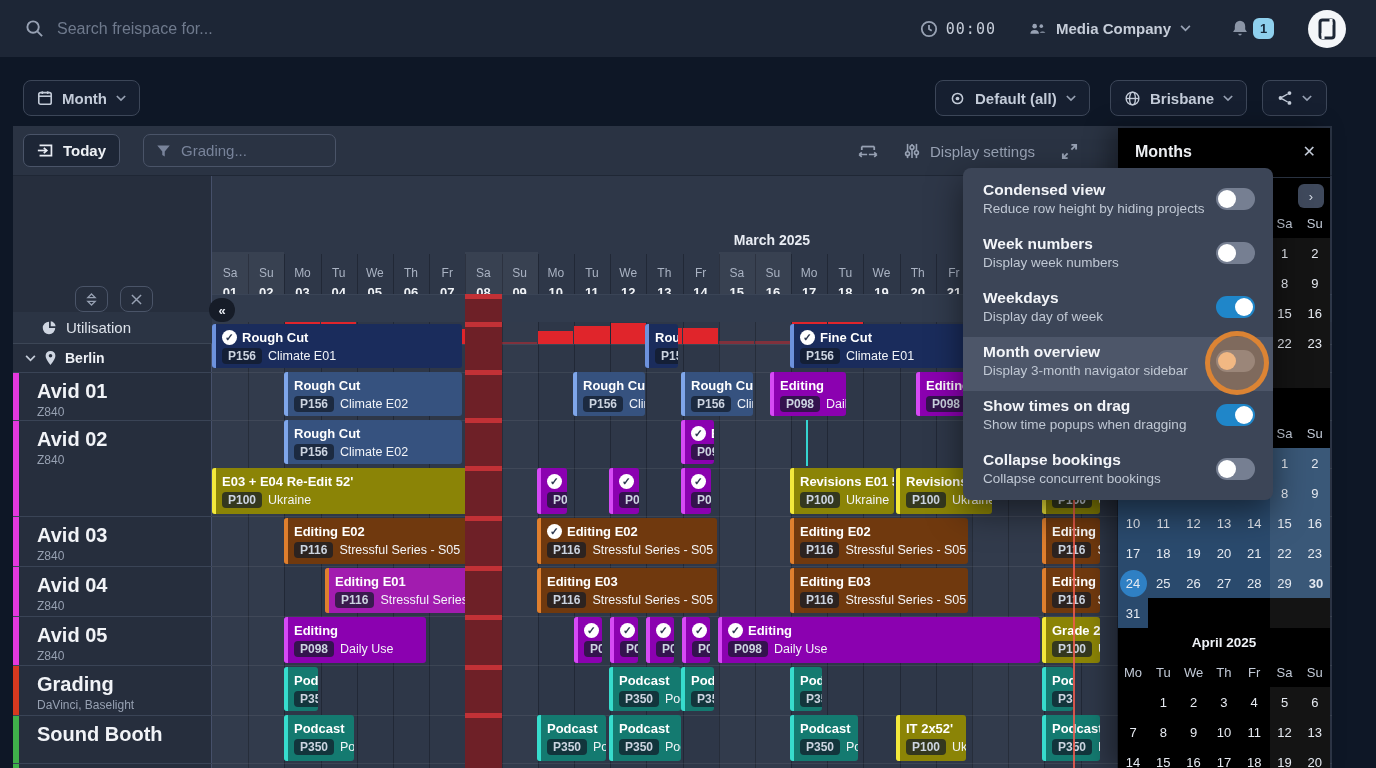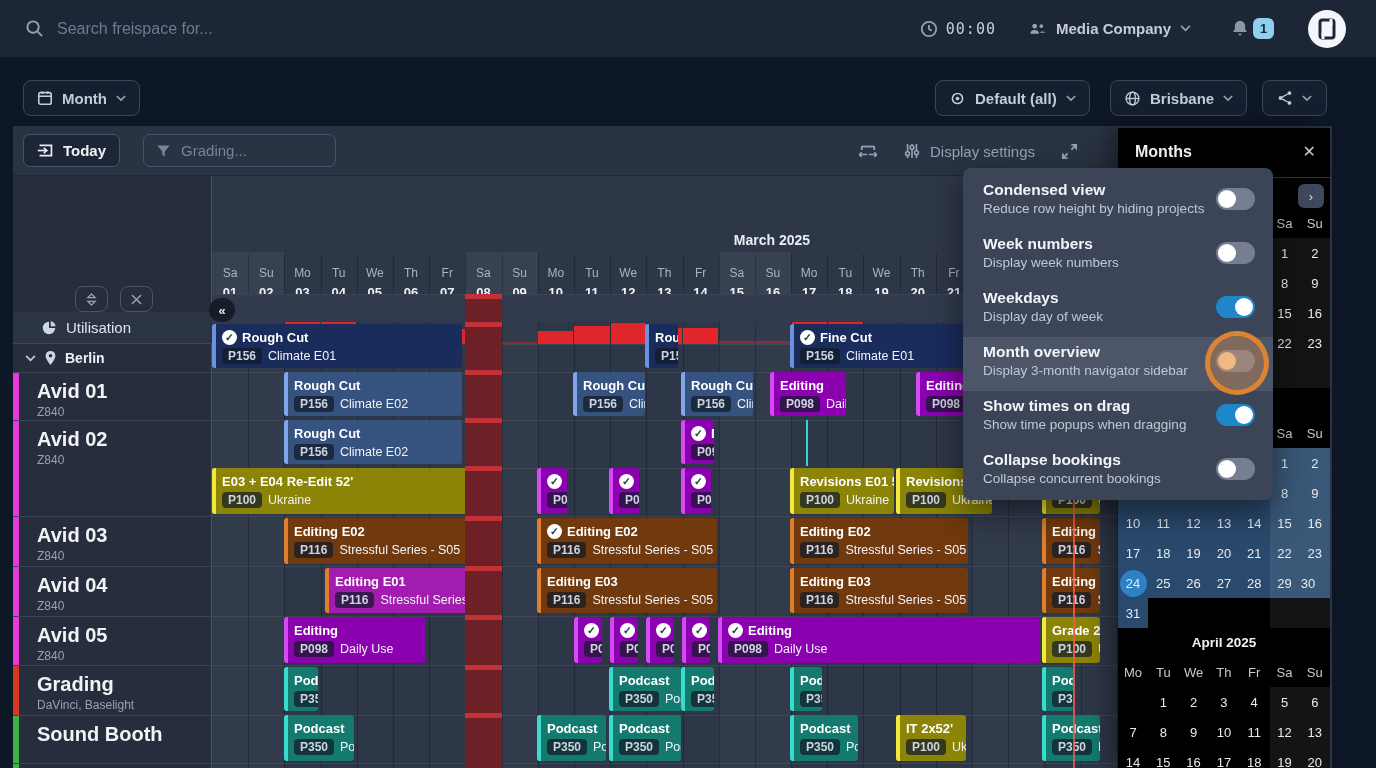--- a/index.html
+++ b/index.html
@@ -1181,21 +1181,21 @@
       <div class="mc-cell" style="left: 151.5px; top: 410px;">22</div>
       <div class="mc-cell" style="left: 181.8px; top: 410px;">23</div>
       <div class="mc-cell" style="left: 0px; top: 440px;">
         <div class="mc-today">24</div>
       </div>
       <div class="mc-cell" style="left: 30.3px; top: 440px;">25</div>
       <div class="mc-cell" style="left: 60.6px; top: 440px;">26</div>
       <div class="mc-cell" style="left: 90.9px; top: 440px;">27</div>
       <div class="mc-cell" style="left: 121.2px; top: 440px;">28</div>
       <div class="mc-cell" style="left: 151.5px; top: 440px;">29</div>
-      <div class="mc-cell" style="left: 175px; top: 440px;">30</div>
+      <div class="mc-cell" style="left: 183px; top: 440px; font-weight: bold;">30</div>
       <div class="mc-cell" style="left: 0px; top: 470px;">31</div>
       <div class="mc-rect" style="left: 151.5px; top: 559px; width: 60.6px; height: 90px; background: rgba(255, 255, 255, 0.08);"></div>
       <div class="mc-title" style="top: 507px;">April 2025</div>
       <div class="mc-cell mc-hd" style="left: 0px; top: 529px;">Mo</div>
       <div class="mc-cell mc-hd" style="left: 30.3px; top: 529px;">Tu</div>
       <div class="mc-cell mc-hd" style="left: 60.6px; top: 529px;">We</div>
       <div class="mc-cell mc-hd" style="left: 90.9px; top: 529px;">Th</div>
       <div class="mc-cell mc-hd" style="left: 121.2px; top: 529px;">Fr</div>
       <div class="mc-cell mc-hd" style="left: 151.5px; top: 529px;">Sa</div>
       <div class="mc-cell mc-hd" style="left: 181.8px; top: 529px;">Su</div>

